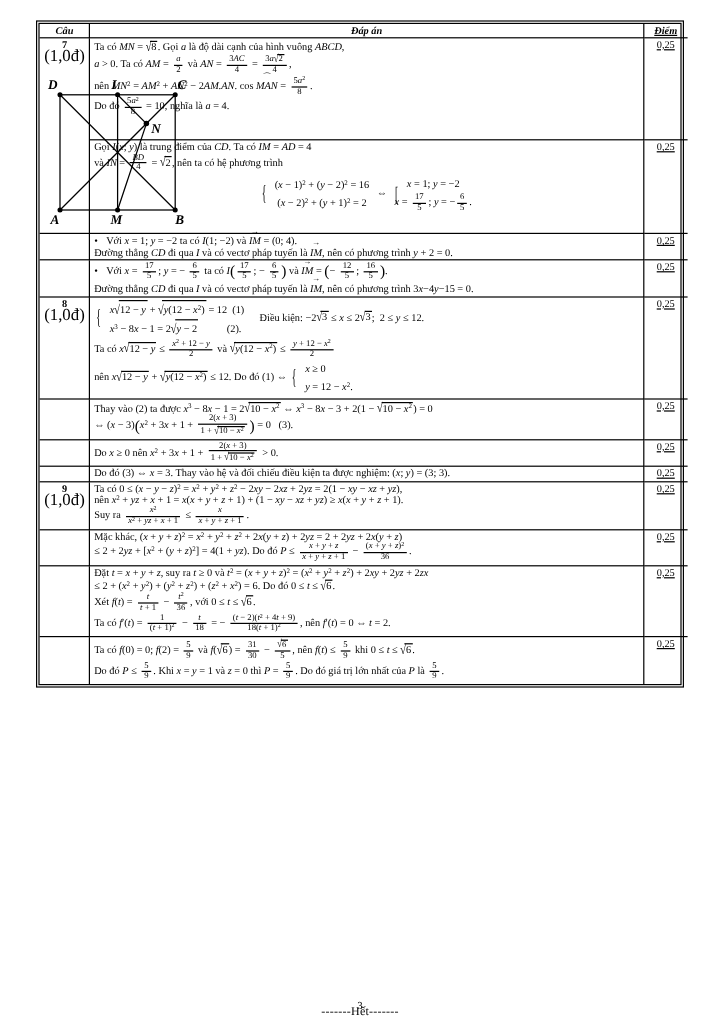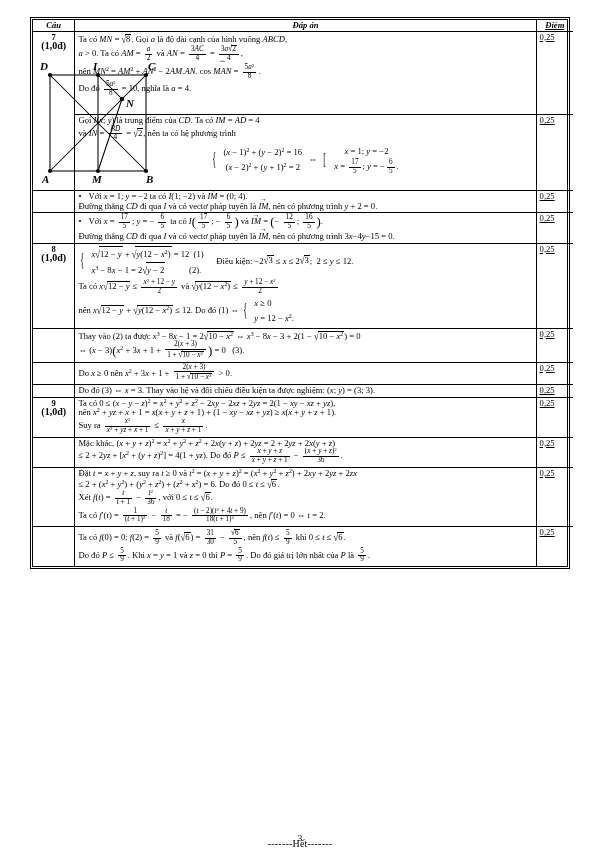--- a/index.html
+++ b/index.html
@@ -50,22 +50,23 @@
     padding:3px 0 4px 0;
     line-height:1;
   }
   .cau{
     text-align:center;
     font-weight:bold;
     font-size:9.5px;
     line-height:1.25;
     padding-top:4px;
   }
-  .cau .sub{font-weight:bold;font-size:10px;}
+  .cau .sub{font-weight:normal;font-size:14px;}
   .diem{
+    text-align:center;
     font-size:9px;
     vertical-align:middle;
   }
   .body{font-size:9px;line-height:1.55;padding:3px 5px 3px 6px;}
   .body p{margin:0 0 1px 0;}
 
   
   .m{font-family:"Liberation Serif","DejaVu Serif",serif;font-style:italic;}
   .frac{
     display:inline-block;vertical-align:-0.52em;
@@ -88,21 +89,21 @@
     content:"\2312";position:absolute;left:0;right:0;top:-0.70em;
     font-size:.9em;font-style:normal;text-align:center;line-height:1;
   }
   
   .sys{display:inline-block;vertical-align:middle;position:relative;padding-left:11px;margin:0 2px;}
   .sys::before{
     content:"{";position:absolute;left:0;top:50%;
     transform:translateY(-50%) scaleY(2.0) scaleX(.9);
     font-size:1.05em;font-style:normal;
   }
-  .sysb{display:inline-block;vertical-align:middle;position:relative;padding-left:11px;margin:0 2px;}
+  .sysb{display:inline-block;vertical-align:middle;position:relative;margin:0 2px;}
   .sysb::before{
     content:"[";position:absolute;left:0;top:50%;
     transform:translateY(-50%) scaleY(2.0) scaleX(.9);
     font-size:1.0em;font-style:normal;
   }
   .sys .ln,.sysb .ln{display:block;line-height:1.7;white-space:nowrap;}
   .pbig{font-size:1.5em;vertical-align:-.18em;font-style:normal;}
 
   .bullet{display:inline-block;width:8px;}
 

